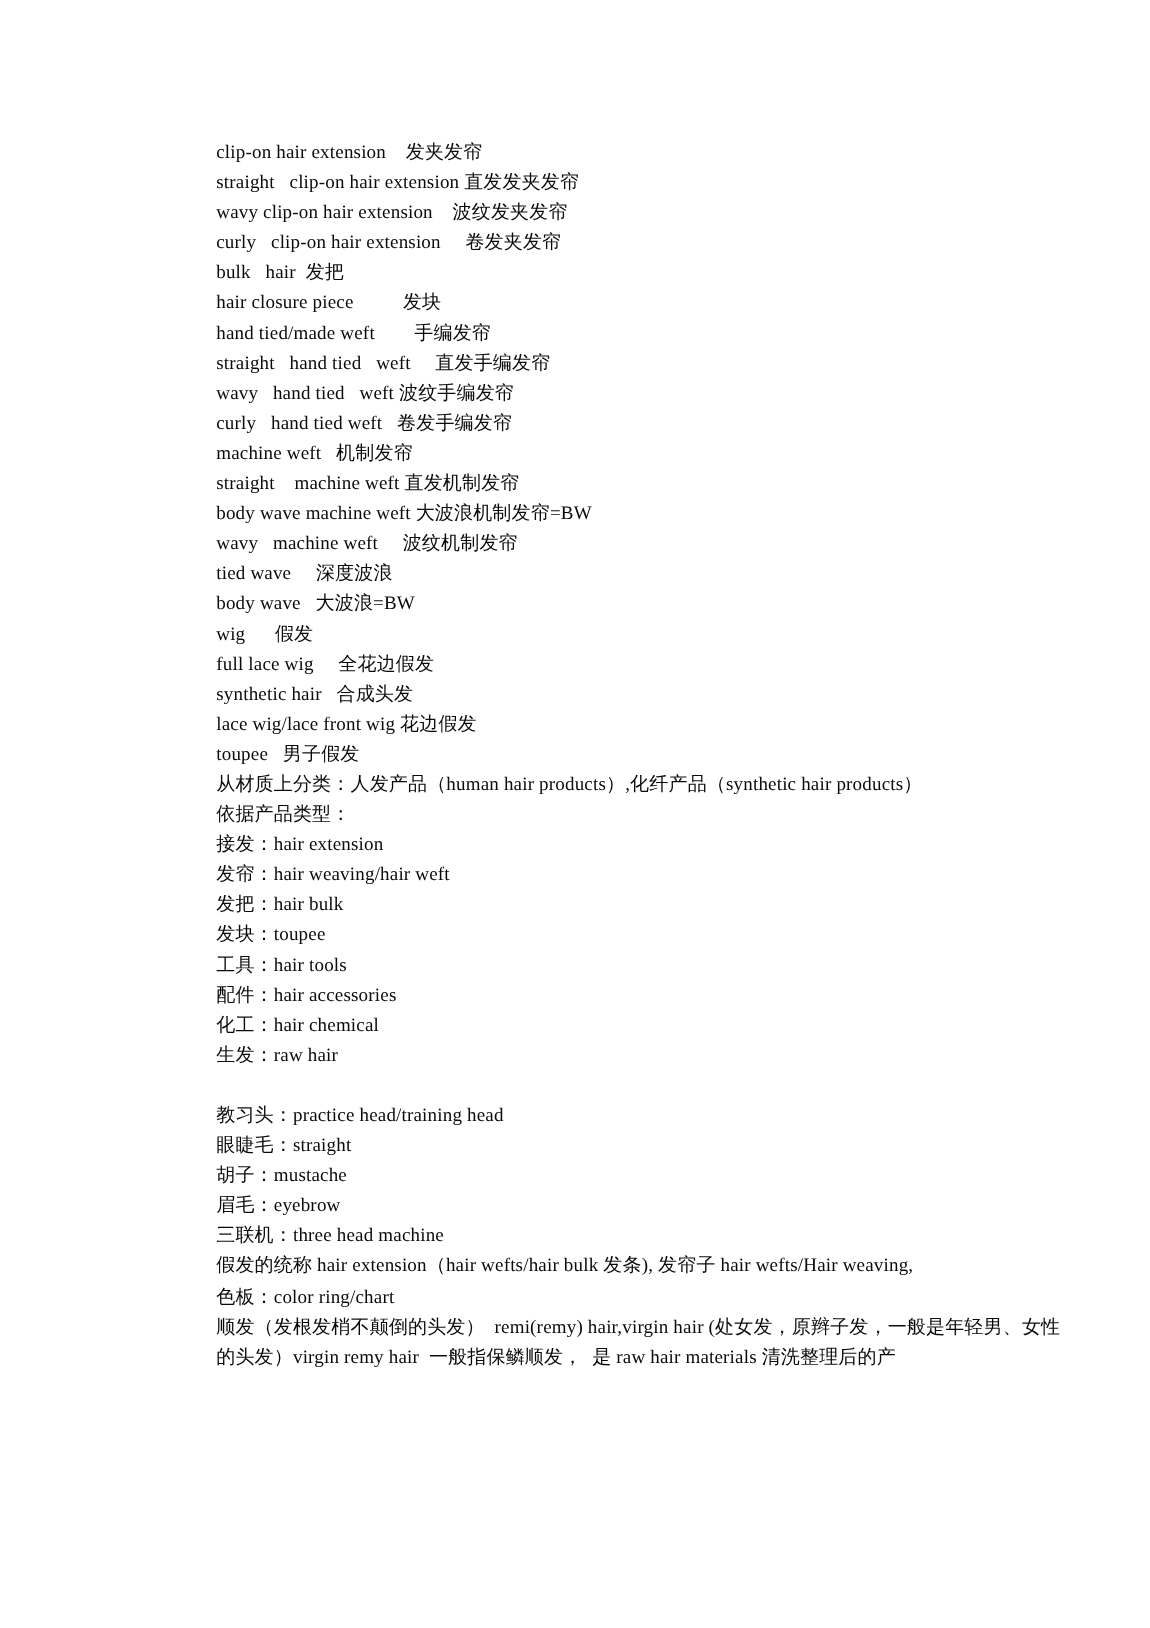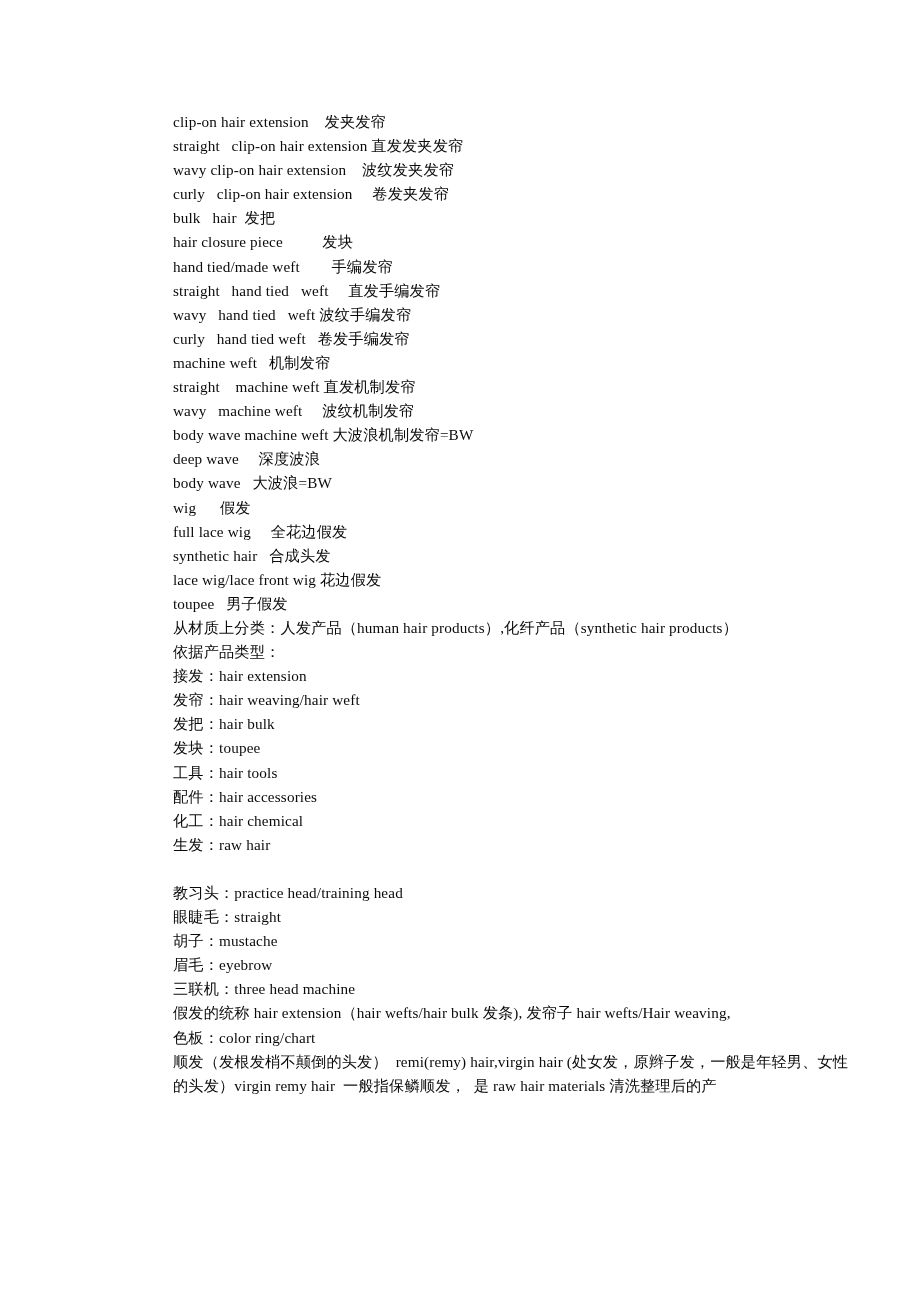--- a/index.html
+++ b/index.html
@@ -60,23 +60,23 @@
     <div class="line">wavy clip-on hair extension    波纹发夹发帘</div>
     <div class="line">curly   clip-on hair extension     卷发夹发帘</div>
     <div class="line">bulk   hair  发把</div>
     <div class="line">hair closure piece          发块</div>
     <div class="line">hand tied/made weft        手编发帘</div>
     <div class="line">straight   hand tied   weft     直发手编发帘</div>
     <div class="line">wavy   hand tied   weft 波纹手编发帘</div>
     <div class="line">curly   hand tied weft   卷发手编发帘</div>
     <div class="line">machine weft   机制发帘</div>
     <div class="line">straight    machine weft 直发机制发帘</div>
+    <div class="line">body wave machine weft 大波浪机制发帘=BW</div>
     <div class="line">wavy   machine weft     波纹机制发帘</div>
-    <div class="line">body wave machine weft 大波浪机制发帘=BW</div>
-    <div class="line">deep wave     深度波浪</div>
+    <div class="line">tied wave     深度波浪</div>
     <div class="line">body wave   大波浪=BW</div>
     <div class="line">wig      假发</div>
     <div class="line">full lace wig     全花边假发</div>
     <div class="line">synthetic hair   合成头发</div>
     <div class="line">lace wig/lace front wig 花边假发</div>
     <div class="line">toupee   男子假发</div>
 
     <div class="line">从材质上分类：人发产品（human hair products）,化纤产品（synthetic hair products）</div>
     <div class="line">依据产品类型：</div>
 

